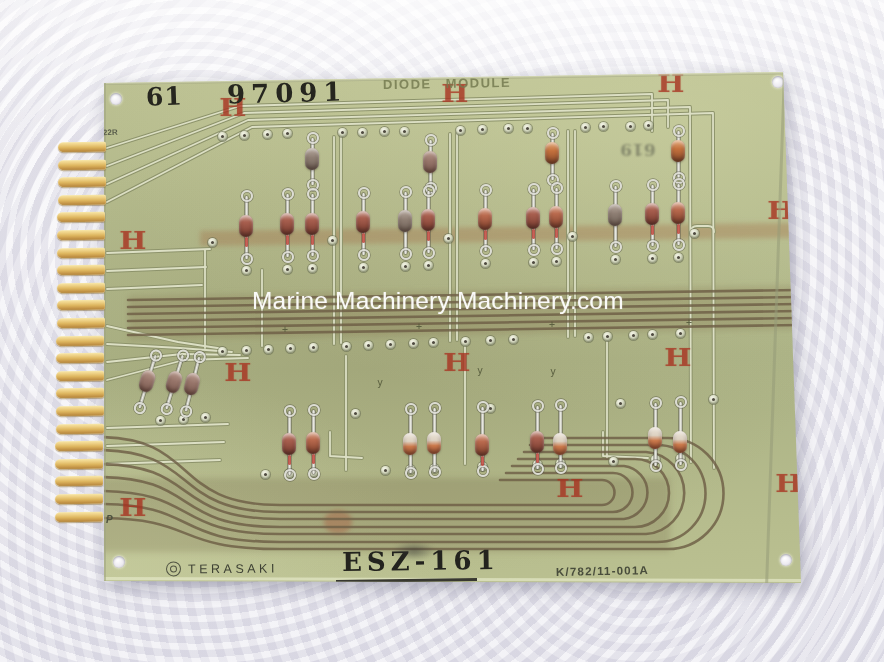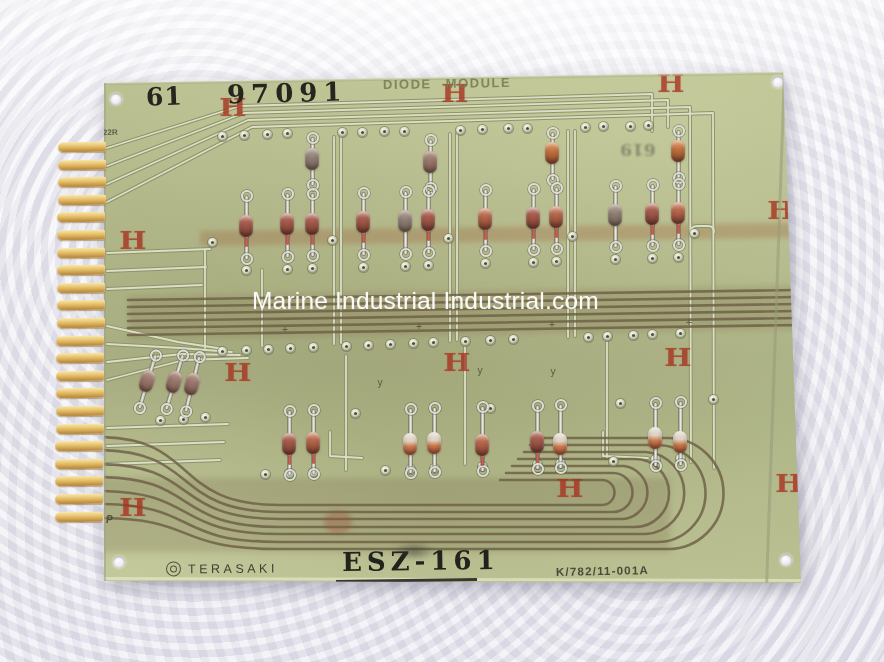--- a/index.html
+++ b/index.html
@@ -453,14 +453,14 @@
       <div class="finger" style="left: 55.9px; top: 388.4px; width: 48px; height: 10px;"></div>
       <div class="finger" style="left: 55.75px; top: 406px; width: 48px; height: 10px;"></div>
       <div class="finger" style="left: 55.6px; top: 423.6px; width: 48px; height: 10px;"></div>
       <div class="finger" style="left: 55.45px; top: 441.2px; width: 48px; height: 10px;"></div>
       <div class="finger" style="left: 55.3px; top: 458.8px; width: 48px; height: 10px;"></div>
       <div class="finger" style="left: 55.15px; top: 476.4px; width: 48px; height: 10px;"></div>
       <div class="finger" style="left: 55px; top: 494px; width: 48px; height: 10px;"></div>
       <div class="finger" style="left: 54.85px; top: 511.6px; width: 48px; height: 10px;"></div>
     </div>
 
-  <div id="watermark">Marine Industrial Industrial.com</div>
+  <div id="watermark">Marine Machinery Machinery.com</div>
 </div>
 
 </body></html>

